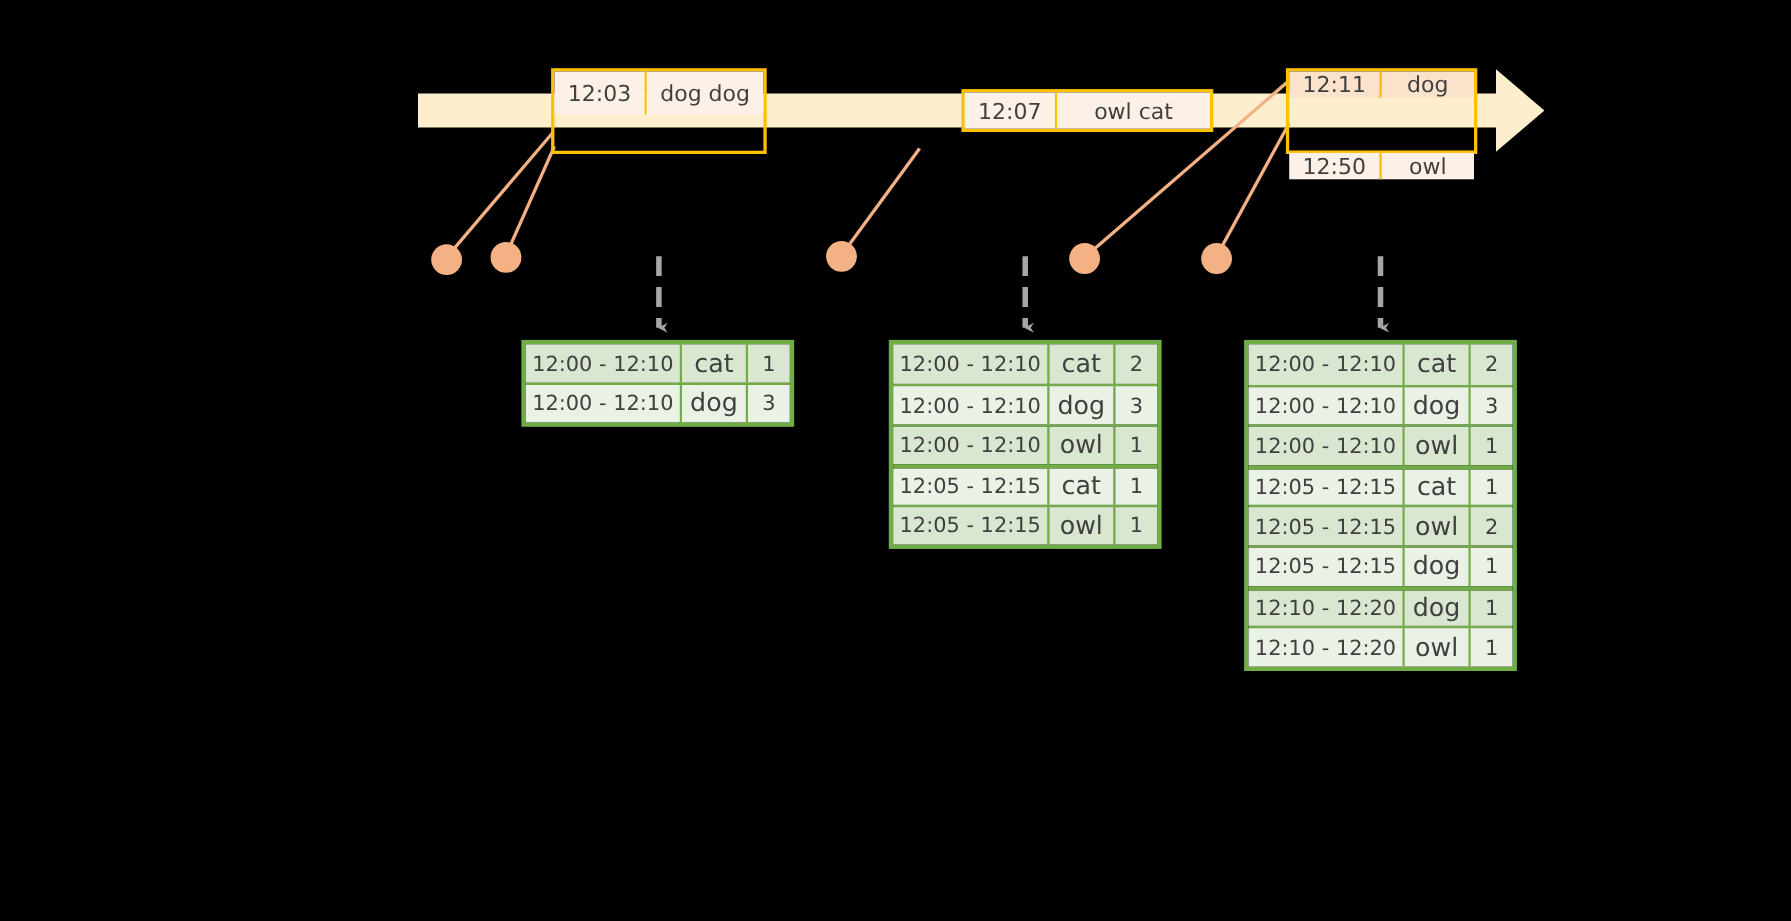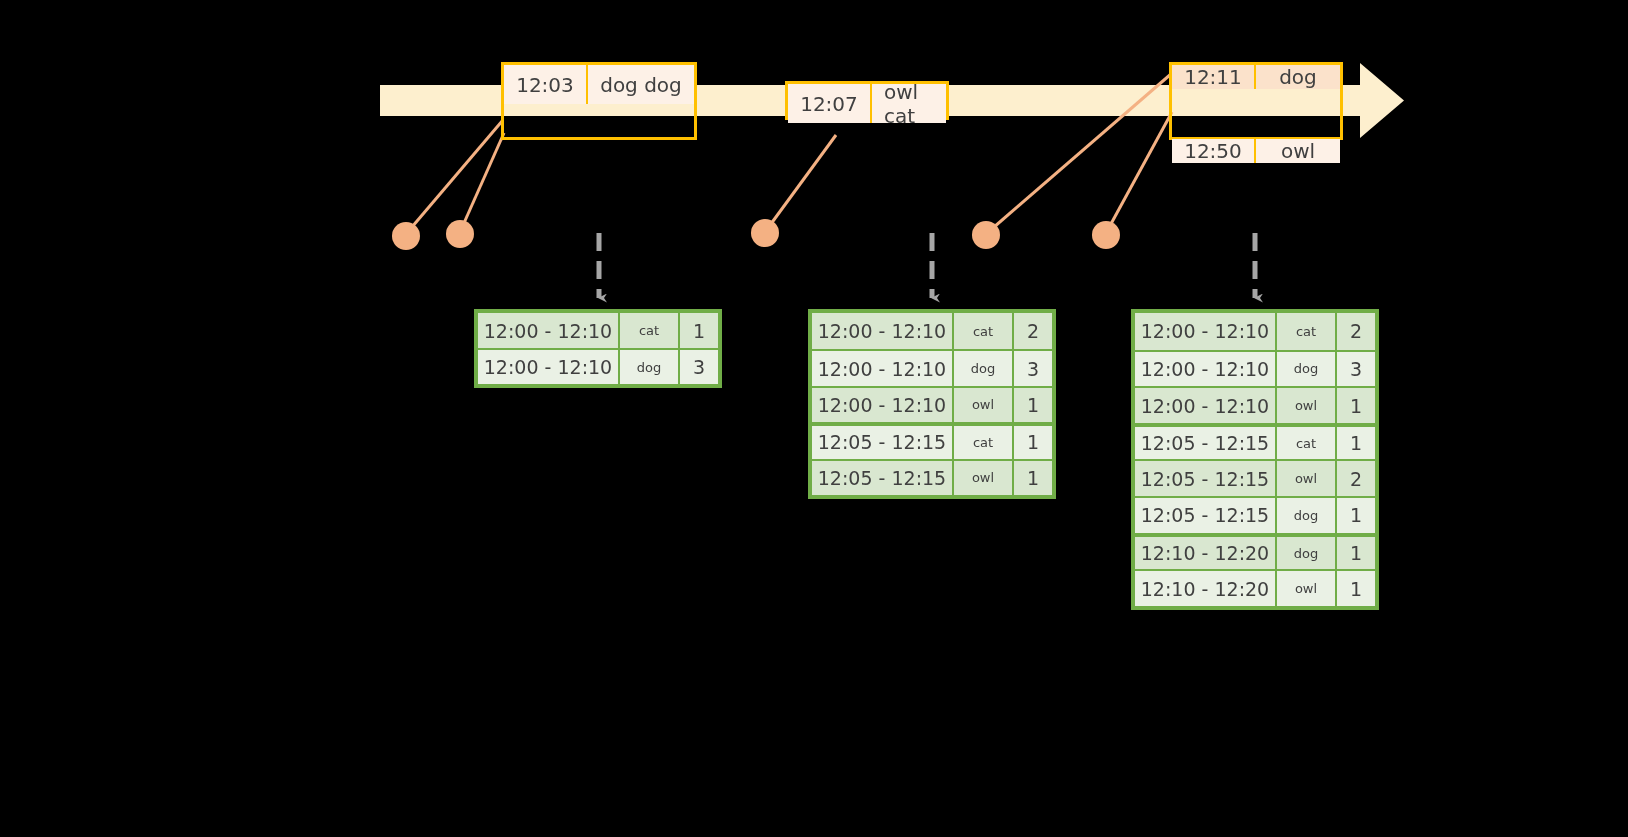--- a/index.html
+++ b/index.html
@@ -59,21 +59,21 @@
   .res-row.grp{border-top:4px solid #70AD47;}
   .res-row.sep{border-top:2px solid #70AD47;}
   .res-range{
     display:flex;align-items:center;justify-content:center;
     font-size:19px;color:#404040;
     border-right:2px solid #70AD47;
     box-sizing:border-box;
   }
   .res-key{
     display:flex;align-items:center;justify-content:center;
-    font-size:13px;color:#404040;
+    font-size:23px;color:#404040;
     border-right:2px solid #70AD47;
     box-sizing:border-box;
     text-align:center;
   }
   .res-cnt{
     display:flex;align-items:center;justify-content:center;
     font-size:19px;color:#404040;
     box-sizing:border-box;
   }
 </style>
@@ -116,21 +116,21 @@
     </g>
   </svg>
 
   <div class="evt-box" style="left:501px;top:62px;width:196px;height:78px;">
     <div class="evt-row plain">
       <div class="evt-time">12:03</div>
       <div class="evt-words">dog dog</div>
     </div>
   </div>
 
-  <div class="evt-box" style="left:785px;top:81px;width:164px;height:39px;">
+  <div class="evt-box" style="left:874px;top:81px;width:229px;height:39px;">
     <div class="evt-row plain">
       <div class="evt-time">12:07</div>
       <div class="evt-words">owl cat</div>
     </div>
   </div>
 
   <div class="evt-box" style="left:1169px;top:62px;width:174px;height:78px;gap:48px;">
     <div class="evt-row shade">
       <div class="evt-time">12:11</div>
       <div class="evt-words">dog</div>

